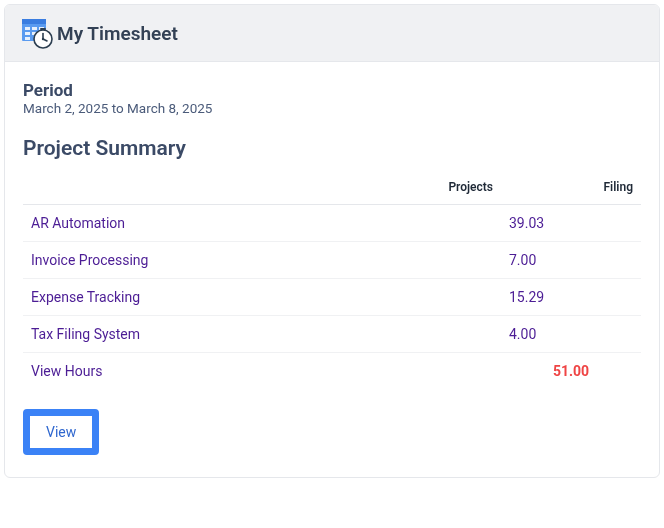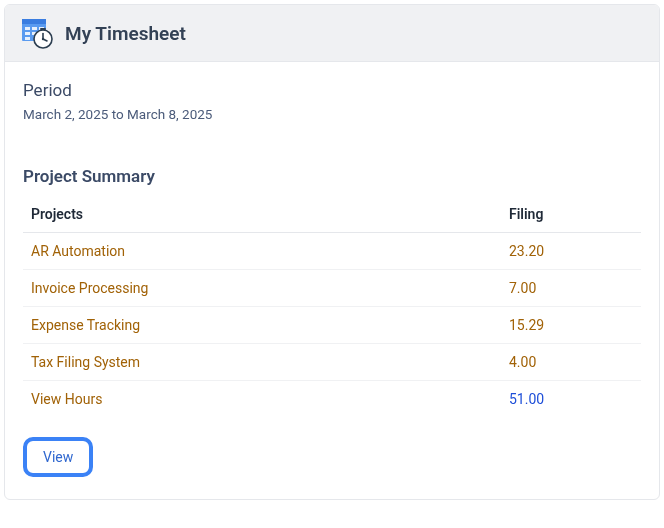--- a/index.html
+++ b/index.html
@@ -15,86 +15,86 @@
       border: 1px solid #e5e7eb;
       border-radius: 6px;
       overflow: hidden;
       margin: 4px;
     }
     .card-header {
       background: #f0f1f3;
       padding: 12px 16px;
       display: flex;
       align-items: center;
-      gap: 12px;
+      gap: 4px;
       border-bottom: 1px solid #e5e7eb;
     }
     .card-title {
       font-size: 19px;
       font-weight: 600;
       color: #334155;
     }
     .icon-wrap {
       width: 32px;
       height: 32px;
       position: relative;
     }
     .card-body {
       padding: 18px 18px 22px 18px;
     }
     .section-title {
       font-size: 17px;
-      font-weight: 400;
+      font-weight: 700;
       color: #3b4a66;
-      margin-bottom: 6px;
     }
     .period-text {
       font-size: 13.5px;
       color: #4b5b7a;
-      margin-bottom: 44px;
+      margin-bottom: 20px;
     }
     .summary-title {
-      font-size: 17px;
+      font-size: 21px;
       font-weight: 600;
       color: #3b4a66;
       margin-bottom: 10px;
     }
     table {
       width: 100%;
       border-collapse: collapse;
     }
     th {
-      text-align: left;
+      text-align: right;
       font-weight: 600;
       padding: 10px 8px;
       border-bottom: 1px solid #e5e7eb;
       color: #1f2937;
-      font-size: 14px;
+      font-size: 12px;
     }
     td {
       padding: 10px 8px;
       border-bottom: 1px solid #f0f1f3;
-      color: #a16207;
+      color: #4c1d95;
       font-size: 14px;
     }
     tr.total td {
       font-weight: 400;
       border-bottom: none;
     }
     tr.total td.hours-col {
-      font-weight: 400;
-      color: #1d4ed8;
+      font-weight: 700;
+      color: #ef4444;
+      text-align: center;
     }
     .hours-col { width: 140px; }
     .btn {
       margin-top: 20px;
       display: inline-block;
       padding: 8px 16px;
-      border: 4px solid #3b82f6;
-      border-radius: 10px;
+      border: 7px solid #3b82f6;
+      border-radius: 4px;
       background: #ffffff;
       color: #2f67cf;
       font-size: 14px;
       cursor: pointer;
       font-family: inherit;
     }
   </style>
 </head>
 <body>
 
@@ -129,21 +129,21 @@
     <table>
       <thead>
         <tr>
           <th>Projects</th>
           <th class="hours-col">Filing</th>
         </tr>
       </thead>
       <tbody>
         <tr>
           <td>AR Automation</td>
-          <td class="hours-col">23.20</td>
+          <td class="hours-col">39.03</td>
         </tr>
         <tr>
           <td>Invoice Processing</td>
           <td class="hours-col">7.00</td>
         </tr>
         <tr>
           <td>Expense Tracking</td>
           <td class="hours-col">15.29</td>
         </tr>
         <tr>

